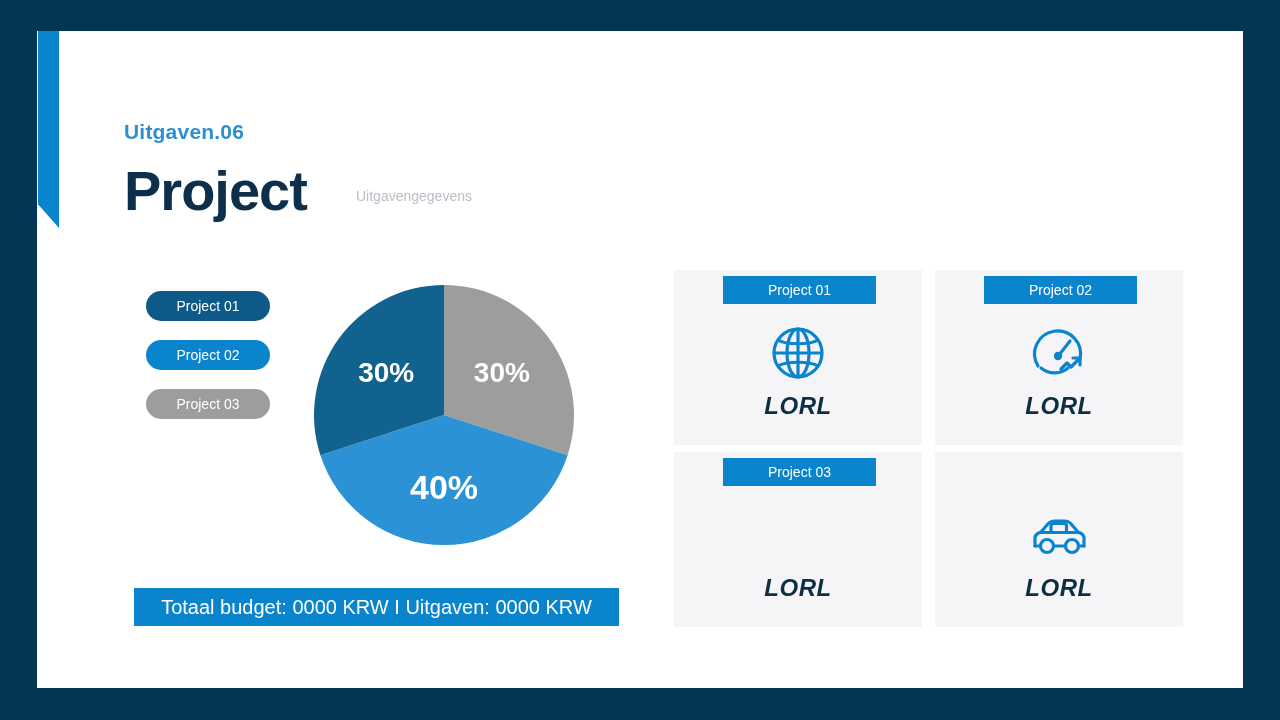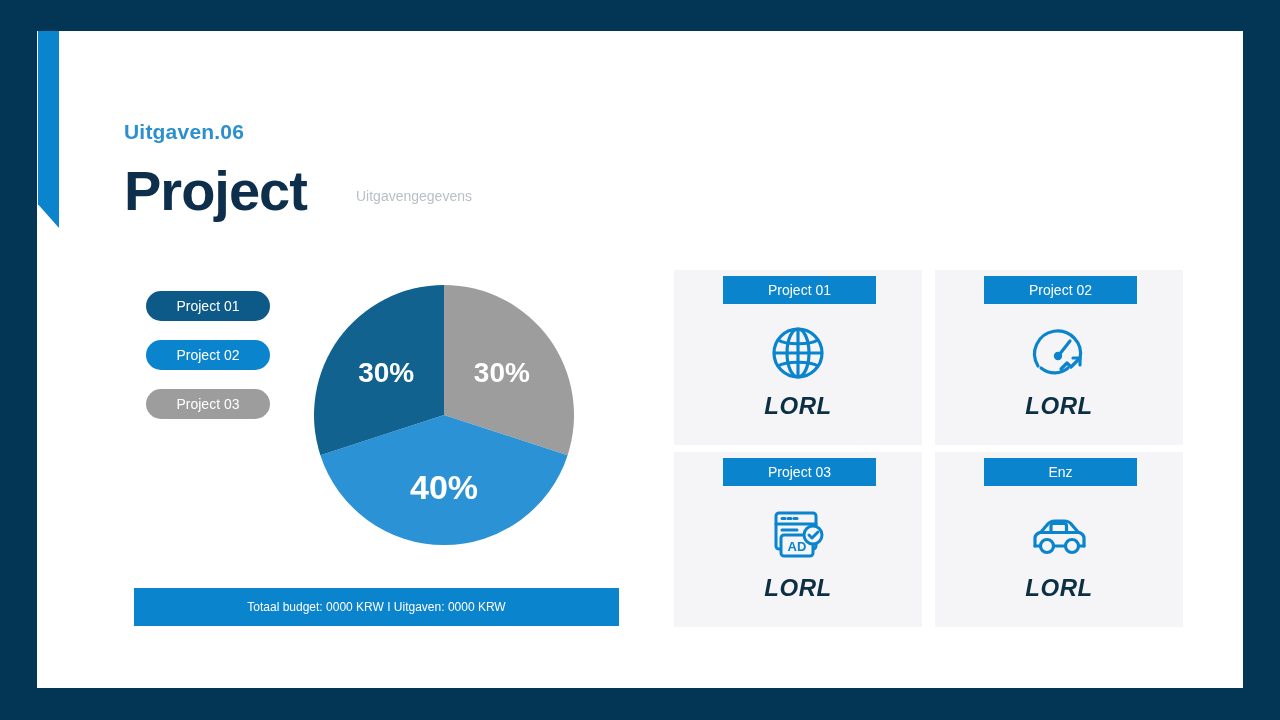--- a/index.html
+++ b/index.html
@@ -92,21 +92,21 @@
     dominant-baseline: central;
   }
 
   
   #budget-bar {
     position: absolute;
     left: 134px; top: 588px;
     width: 485px; height: 38px;
     background: #0b84ce;
     color: #ffffff;
-    font-size: 12px;
+    font-size: 20px;
     display: flex;
     align-items: center;
     justify-content: center;
     white-space: nowrap;
   }
 
   
   #cards {
     position: absolute;
     left: 674px; top: 270px;
@@ -227,41 +227,24 @@
           <polyline points="45,36 52,36 52,43"></polyline>
         </svg>
       </div>
       <div class="card-label">LORL</div>
     </div>
 
     <div class="card">
       <div class="card-header">
         <span>Project 03</span>
       </div>
-      <div class="card-icon">
-        <svg width="62" height="62" viewBox="0 0 62 62" fill="none" stroke="#0b84ce" stroke-width="3" stroke-linecap="round" stroke-linejoin="round">
-          <rect x="9" y="9" width="40" height="36" rx="3"></rect>
-          <line x1="9" y1="20" x2="49" y2="20"></line>
-          <line x1="15" y1="14.5" x2="18" y2="14.5"></line>
-          <line x1="21" y1="14.5" x2="24" y2="14.5"></line>
-          <line x1="27" y1="14.5" x2="30" y2="14.5"></line>
-          <line x1="15" y1="26" x2="30" y2="26"></line>
-          <rect x="14" y="31" width="32" height="21" rx="3" fill="#f5f5f8"></rect>
-          <text x="30" y="46.5" font-family="Liberation Sans, sans-serif" font-size="13" font-weight="bold" fill="#0b84ce" stroke="none" text-anchor="middle">AD</text>
-          <circle cx="46" cy="31" r="9" fill="#f5f5f8"></circle>
-          <polyline points="42,31 45,34 51,28"></polyline>
-        </svg>
-      </div>
-      <div class="card-label">LORL</div>
-    </div>
-
-    <div class="card">
-      <div class="card-header">
-        <span>Enz</span>
-      </div>
+      <div class="card-label">LORL</div>
+    </div>
+
+    <div class="card">
       <div class="card-icon">
         <svg width="62" height="62" viewBox="0 0 62 62" fill="none" stroke="#0b84ce" stroke-width="3.2" stroke-linecap="round" stroke-linejoin="round">
           <path d="M7 42 L7 34 C7 31, 10 29, 13 28 L19 21 C21 18, 24 17, 27 17 L36 17 C39 17, 42 18, 44 21 L50 28 C53 29, 56 31, 56 34 L56 42"></path>
           <line x1="13" y1="28.5" x2="50" y2="28.5"></line>
           <path d="M23 28 L23 22 C23 20.5, 24 19.5, 25.5 19.5 L36 19.5 C37.5 19.5, 38.5 20.5, 38.5 22 L38.5 28"></path>
           <circle cx="19" cy="42" r="6.5"></circle>
           <circle cx="44" cy="42" r="6.5"></circle>
           <line x1="26" y1="42" x2="37" y2="42"></line>
           <line x1="7" y1="42" x2="12" y2="42"></line>
           <line x1="51" y1="42" x2="56" y2="42"></line>

